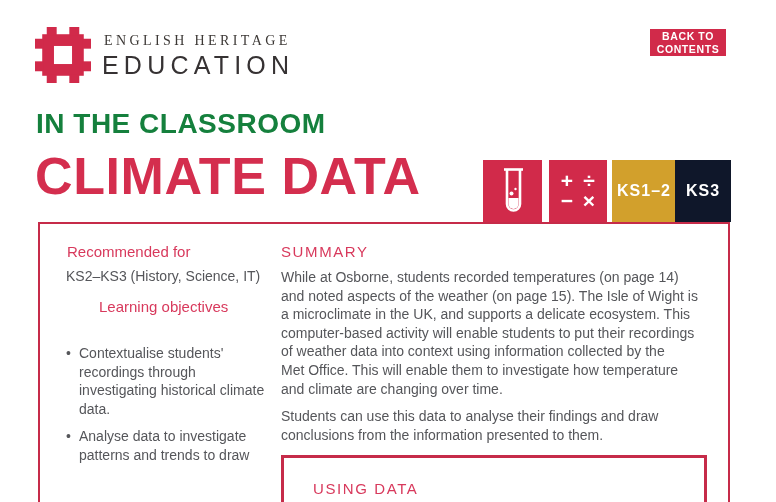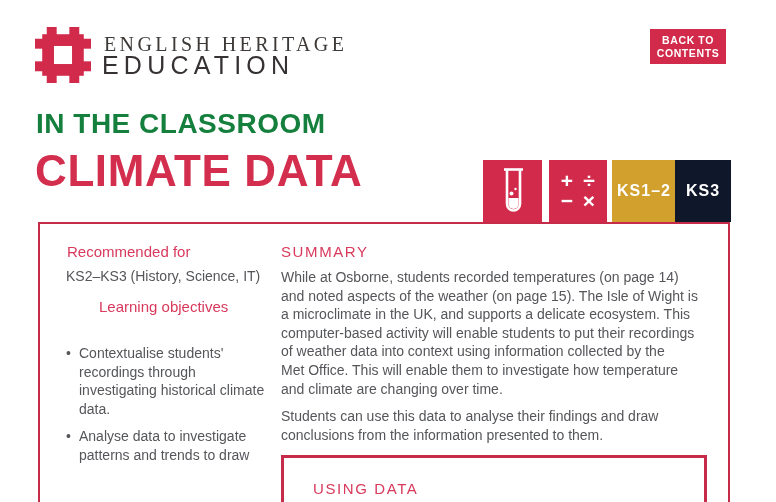--- a/index.html
+++ b/index.html
@@ -5,42 +5,42 @@
   * { margin:0; padding:0; box-sizing:border-box; }
   html,body { background:#ffffff; }
   .page {
     position:relative; width:776px; height:502px; overflow:hidden;
     background:#ffffff; font-family:"Liberation Sans", sans-serif;
   }
   
   .logo { position:absolute; left:35px; top:27px; width:56px; height:56px; }
   .brand-top {
     position:absolute; left:104px; top:33px;
-    font-family:"Liberation Serif", serif; font-size:20px; letter-spacing:3.4px;
+    font-family:"Liberation Serif", serif; font-size:14px; letter-spacing:3.4px;
     color:#3d3936;
   }
   .brand-bottom {
     position:absolute; left:102px; top:51px;
     font-size:25px; font-weight:400; letter-spacing:5.2px; color:#363233;
   }
   .back-btn {
-    position:absolute; left:650px; top:29px; width:76px; height:35px;
+    position:absolute; left:650px; top:29px; width:76px; height:27px;
     background:#d12a4a; border:none; cursor:pointer;
     color:#ffffff; font-family:"Liberation Sans", sans-serif;
     font-size:10.5px; font-weight:700; letter-spacing:0.6px; line-height:12.5px;
     text-align:center; white-space:pre-line; padding:0;
   }
   
   .kicker {
     position:absolute; left:36px; top:108px;
     font-size:28px; font-weight:700; letter-spacing:0.5px; color:#15803d;
   }
   .heading {
     position:absolute; left:35px; top:146px;
-    font-size:44px; font-weight:700; letter-spacing:0.6px; color:#d42e4e;
+    font-size:52px; font-weight:700; letter-spacing:0.6px; color:#d42e4e;
   }
   
   .badge { position:absolute; top:160px; height:62px; display:flex; align-items:center; justify-content:center; }
   .badge-red  { background:#d12a4a; }
   .badge-gold { background:#d2a02c; }
   .badge-teal { background:#0f172a; }
   .badge-science { left:483px; width:59px; }
   .badge-maths   { left:549px; width:58px; }
   .badge-ks12    { left:612px; width:64px; }
   .badge-ks3     { left:675px; width:56px; }

